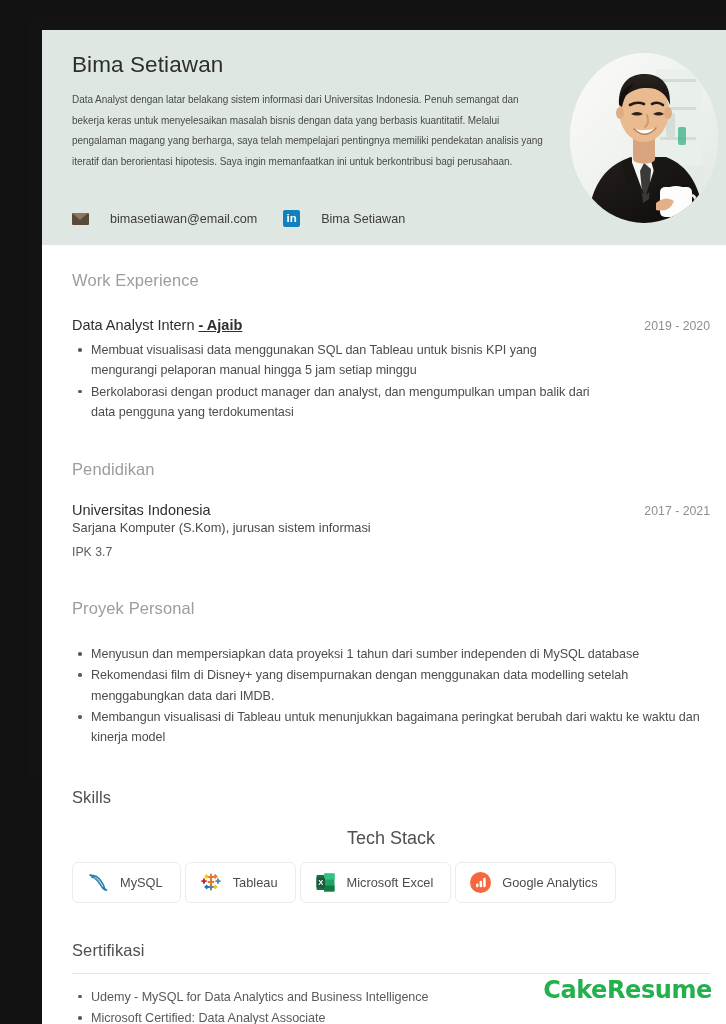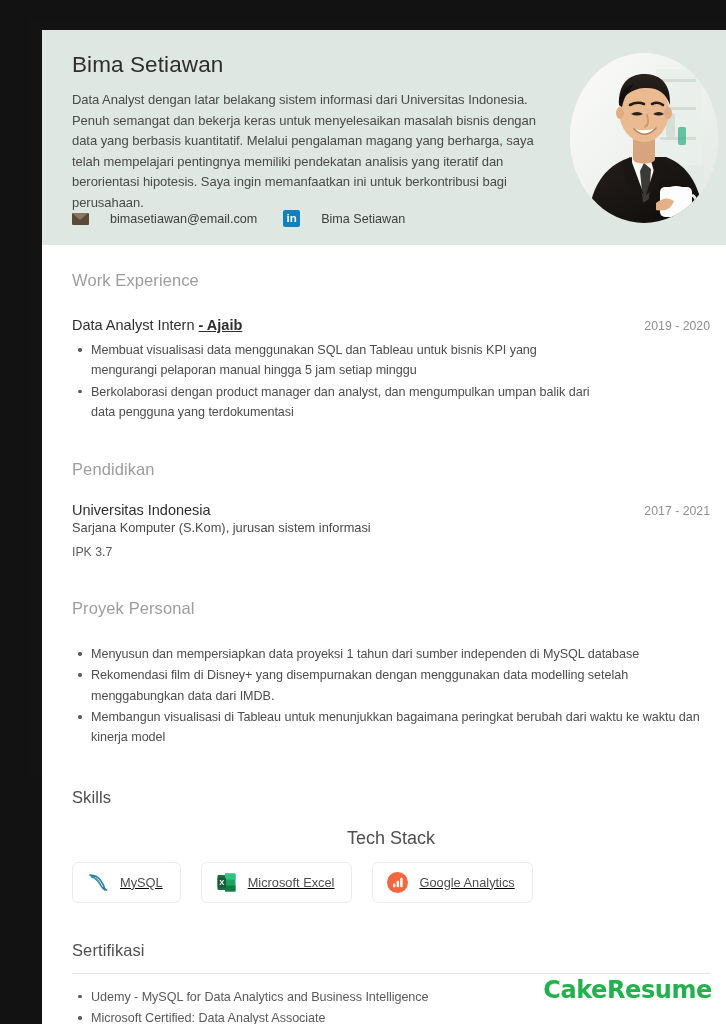--- a/index.html
+++ b/index.html
@@ -47,21 +47,21 @@
   .name {
     font-size: 22.5px;
     font-weight: 400;
     color: #2e2e2e;
     letter-spacing: .1px;
     margin-bottom: 12px;
   }
 
   .summary {
     width: 472px;
-    font-size: 13px;
+    font-size: 10px;
     line-height: 20.5px;
     color: #4a4a4a;
     letter-spacing: -.05px;
   }
 
   .contacts {
     position: absolute;
     left: 30px;
     bottom: 18px;
     display: flex;
@@ -208,23 +208,22 @@
   .subhead {
     font-size: 18px;
     color: #4f4f4f;
     margin-top: 21px;
     text-align: center;
   }
 
   
   .chips {
     display: flex;
-    gap: 20px;
+    gap: 4px;
     margin-top: 13px;
-    text-decoration: underline;
   }
   .chip {
     display: flex;
     align-items: center;
     gap: 11px;
     height: 41px;
     padding: 0 17px 0 14px;
     border: 1px solid #ececed;
     border-radius: 6px;
     background: #fff;
@@ -396,20 +395,38 @@
           <div class="chip">
             <svg width="22" height="20" viewBox="0 0 22 20">
               <path d="M3 3 q7 0 11 6 q3 4 4 9 q-3 -2 -5 -6 q-3 -5 -10 -9 z" fill="none" stroke="#2b7fa8" stroke-width="1.6" stroke-linejoin="round"></path>
               <path d="M4.2 4.4 q5 1.5 8 6" fill="none" stroke="#4a9ec4" stroke-width="1.3"></path>
               <circle cx="5.4" cy="5.2" r="1" fill="#2b7fa8"></circle>
               <path d="M16 16 q2 1 3.6 2.2" stroke="#2b7fa8" stroke-width="1.5" fill="none" stroke-linecap="round"></path>
             </svg>
             <span>MySQL</span>
           </div>
 
+          <div class="chip">
+            <svg width="22" height="22" viewBox="0 0 22 22">
+              <g stroke-linecap="round" stroke-width="1.9" fill="none">
+                <path d="M11 3.4 v5.2 M8.4 6 h5.2" stroke="#e8762d"></path>
+                <path d="M11 13.4 v5.2 M8.4 16 h5.2" stroke="#5b879b"></path>
+                <path d="M4 8.2 v3.8 M2.1 10.1 h3.8" stroke="#c72035"></path>
+                <path d="M18 8.2 v3.8 M16.1 10.1 h3.8" stroke="#5b879b"></path>
+                <path d="M6.6 4.2 v2.6 M5.3 5.5 h2.6" stroke="#f0c419"></path>
+                <path d="M15.4 4.2 v2.6 M14.1 5.5 h2.6" stroke="#e8762d"></path>
+                <path d="M6.6 14.6 v2.6 M5.3 15.9 h2.6" stroke="#1f6fb2"></path>
+                <path d="M15.4 14.6 v2.6 M14.1 15.9 h2.6" stroke="#f0c419"></path>
+              </g>
+              <g stroke-width="2.1" stroke-linecap="round" fill="none">
+                <path d="M11 8.6 v4.8 M8.6 11 h4.8" stroke="#e8762d"></path>
+              </g>
+            </svg>
+            <span>Tableau</span>
+          </div>
 
           <div class="chip">
             <svg width="21" height="21" viewBox="0 0 21 21">
               <rect x="1.5" y="3" width="11.5" height="15" rx="1" fill="#1d6f42"></rect>
               <rect x="9" y="1.5" width="10.5" height="18" rx="1.2" fill="#21a366"></rect>
               <rect x="9" y="1.5" width="10.5" height="6" fill="#33c481"></rect>
               <rect x="9" y="13.5" width="10.5" height="6" fill="#107c41"></rect>
               <rect x="1.5" y="5.5" width="8.5" height="10" rx="1" fill="#185c37"></rect>
               <text x="5.7" y="13" font-size="7.6" font-weight="bold" fill="#ffffff" text-anchor="middle" font-family="'Liberation Sans', sans-serif">X</text>
             </svg>

